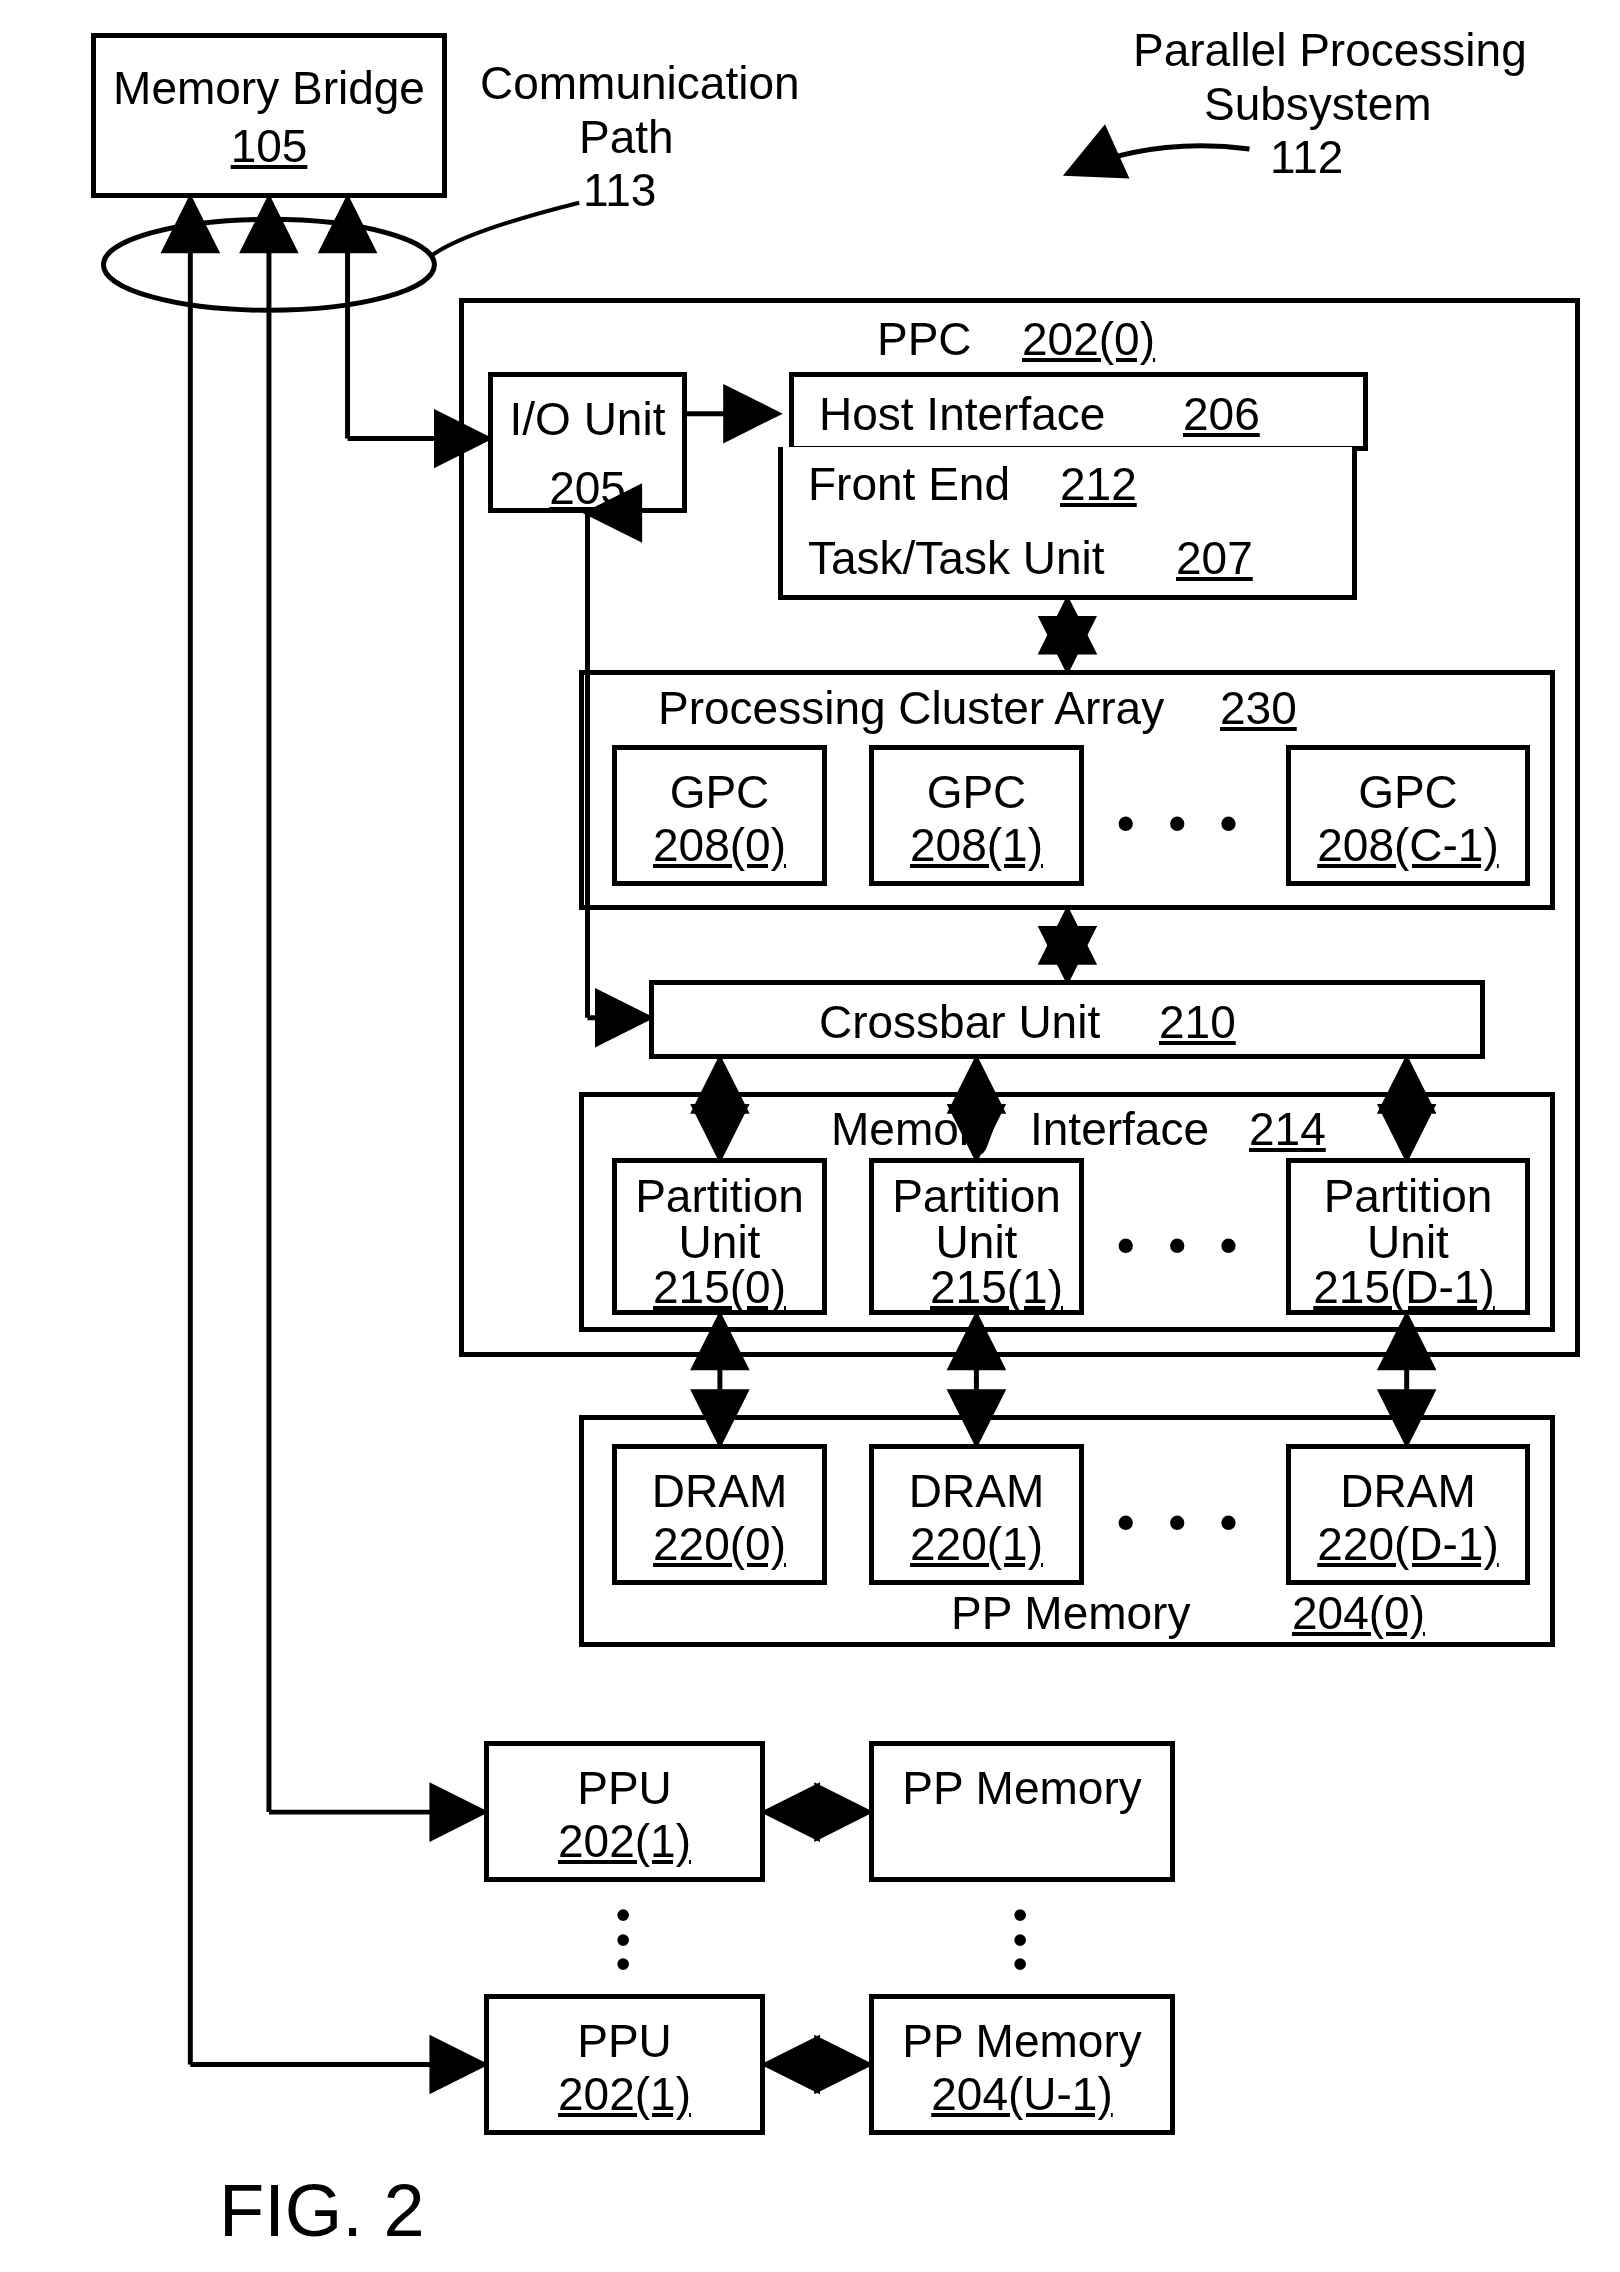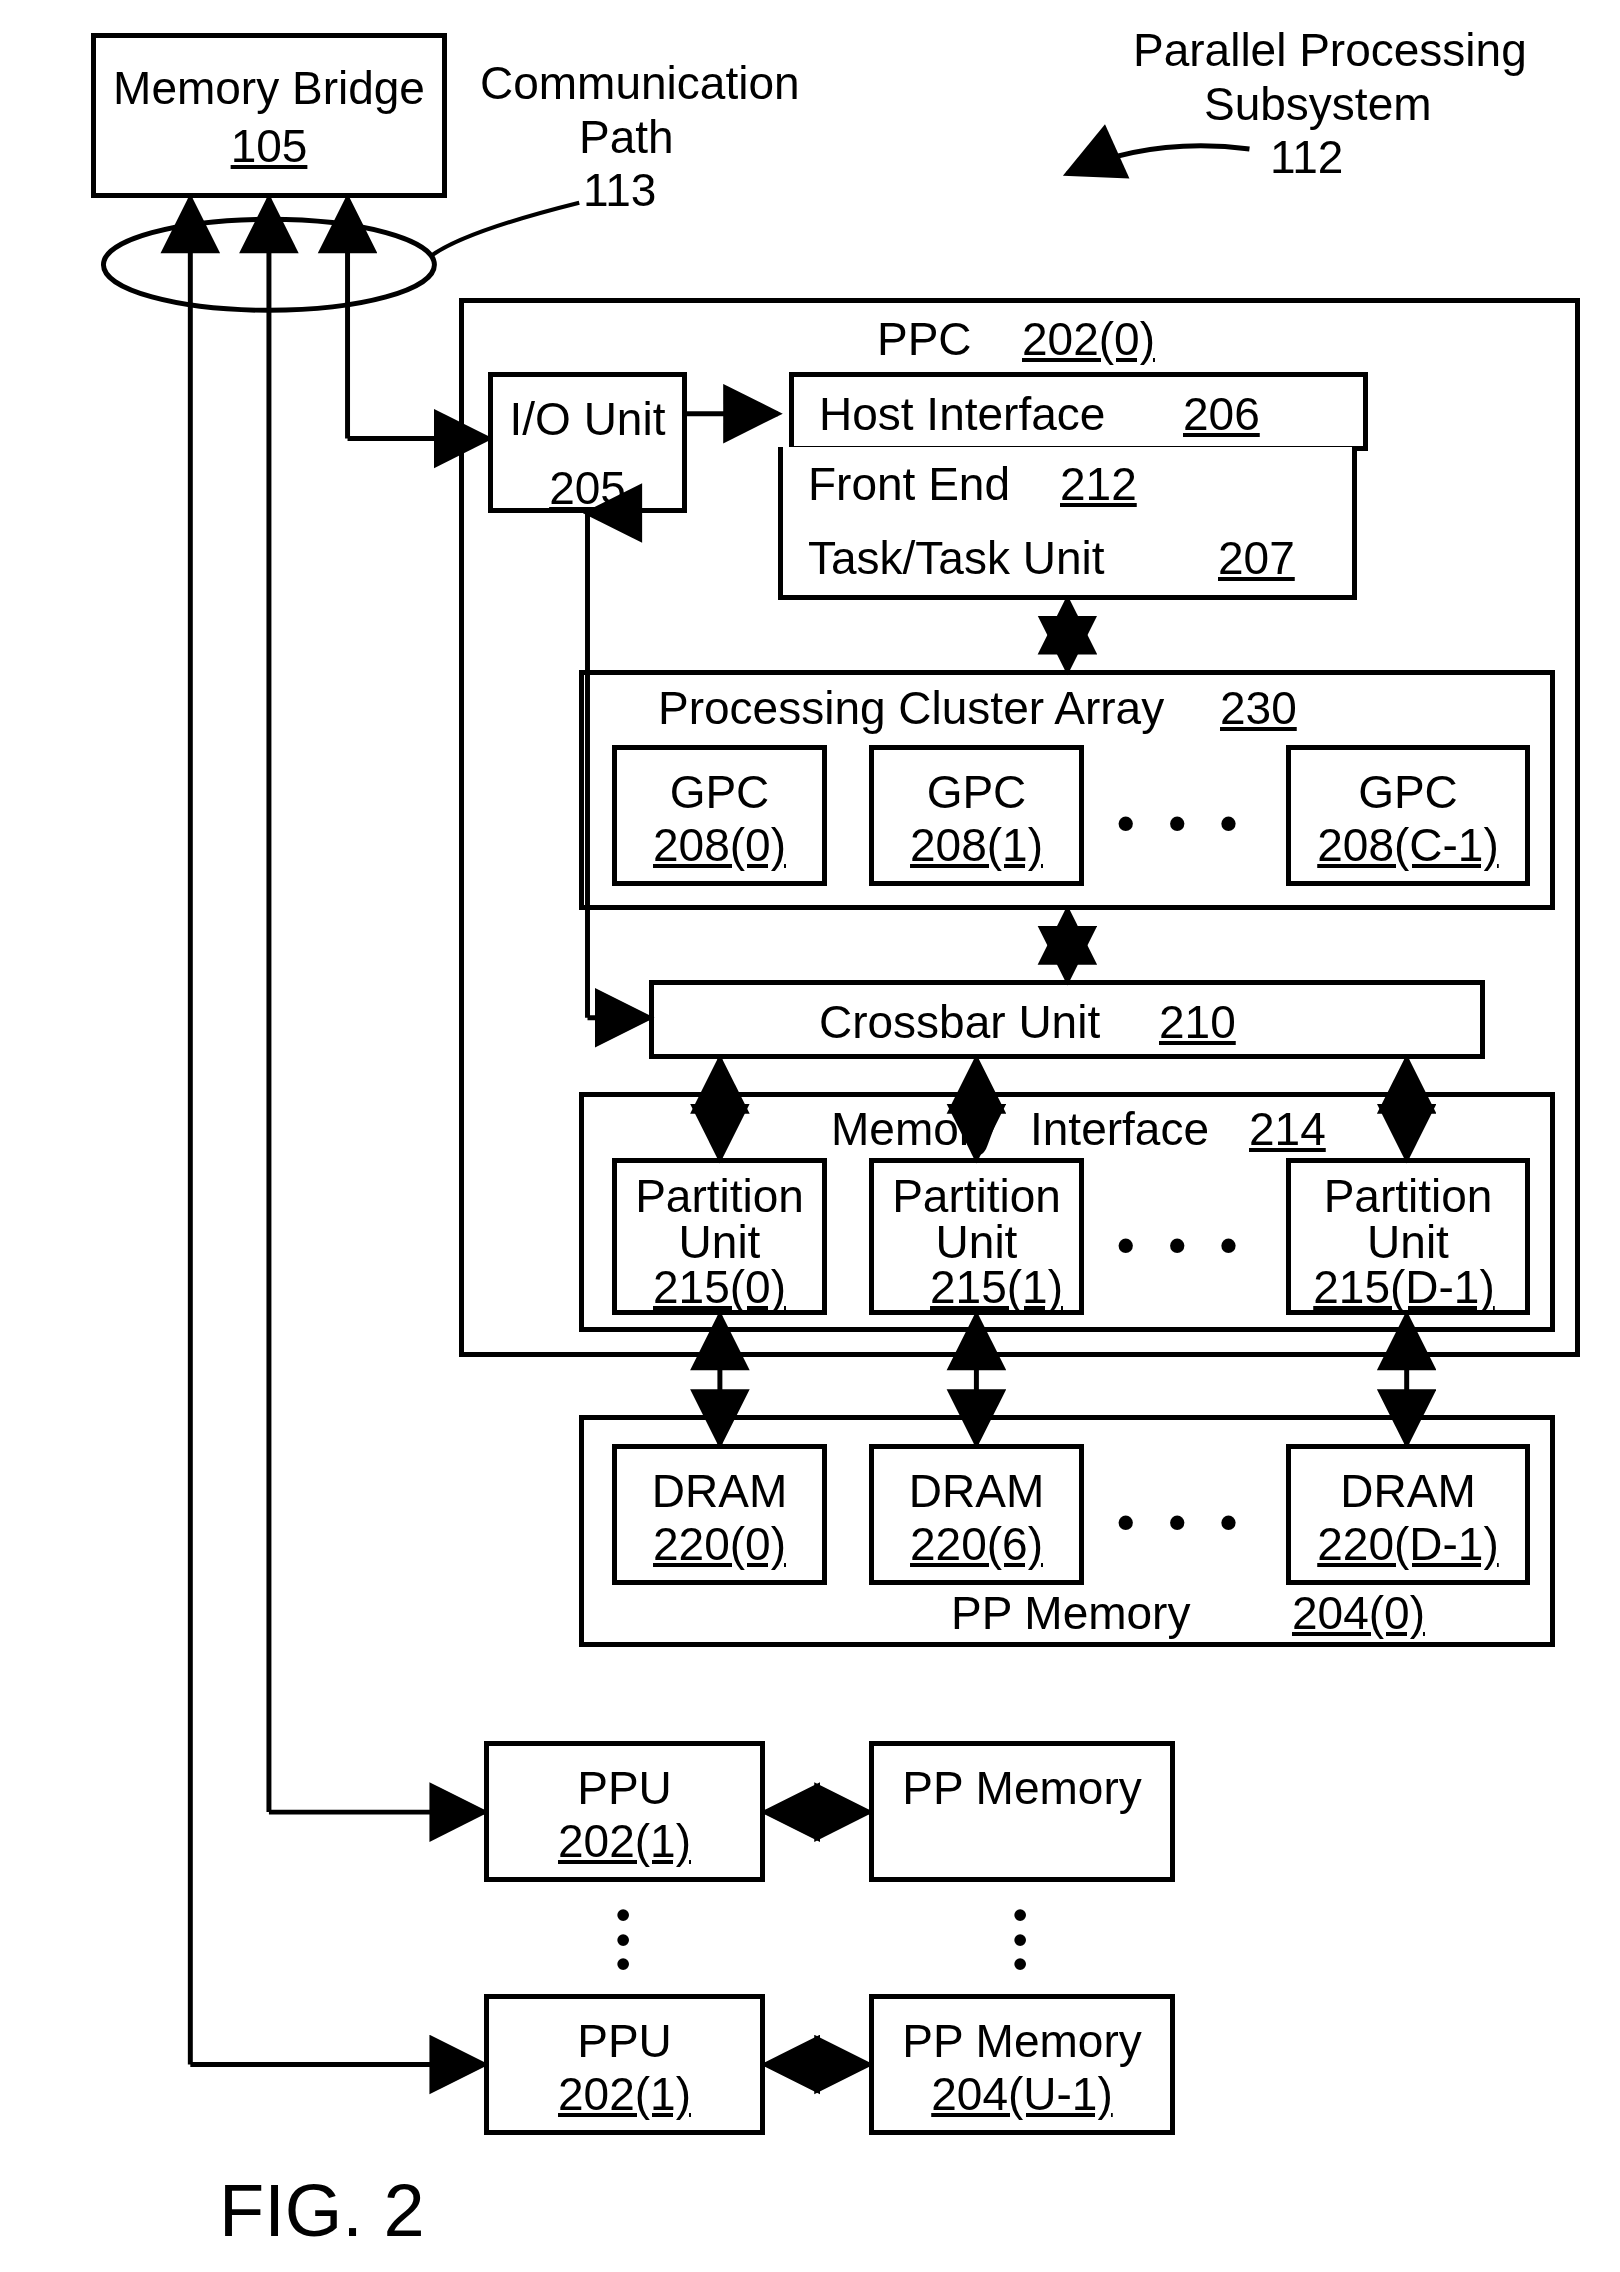--- a/index.html
+++ b/index.html
@@ -83,21 +83,21 @@
   <div class="box" style="left:778px; top:372px; width:579px; height:79px; text-align:left;margin-left:11px;">
     <span class="label" style="left:25px; top:12.4px;">Host Interface</span>
     <span class="label ul" style="left:389px; top:12.4px;">206</span>
   </div>
   <div class="box" style="left:778px; top:447px; width:579px; height:79px; text-align:left; border-top:none;">
     <span class="label" style="left:25px; top:12.4px;">Front End</span>
     <span class="label ul" style="left:277px; top:12.4px;">212</span>
   </div>
   <div class="box" style="left:778px; top:521px; width:579px; height:79px; text-align:left; border-top:none;">
     <span class="label" style="left:25px; top:12.4px;">Task/Task Unit</span>
-    <span class="label ul" style="left:393px; top:12.4px;margin-left:42px;">207</span>
+    <span class="label ul" style="left:393px; top:12.4px;">207</span>
   </div>
 
   <div class="box" style="left:579px; top:670px; width:976px; height:240px; background:transparent;"></div>
   <div class="label" style="left:658px; top:683px;">Processing Cluster Array</div>
   <div class="label ul" style="left:1220px; top:683px;">230</div>
 
   <div class="box" style="left:612px; top:745px; width:215px; height:141px;">
     <div class="label c" style="left:0; right:0; top:16.5px;">GPC</div>
     <div class="label c ul" style="left:0; right:0; top:70px;">208(0)</div>
   </div>
@@ -138,21 +138,21 @@
     <div class="label c ul" style="left:0; right:8px; top:99px;">215(D-1)</div>
   </div>
 
   <div class="box" style="left:579px; top:1415px; width:976px; height:232px; background:transparent;"></div>
   <div class="box" style="left:612px; top:1444px; width:215px; height:141px;">
     <div class="label c" style="left:0; right:0; top:16.5px;">DRAM</div>
     <div class="label c ul" style="left:0; right:0; top:70px;">220(0)</div>
   </div>
   <div class="box" style="left:869px; top:1444px; width:215px; height:141px;">
     <div class="label c" style="left:0; right:0; top:16.5px;">DRAM</div>
-    <div class="label c ul" style="left:0; right:0; top:70px;">220(6)</div>
+    <div class="label c ul" style="left:0; right:0; top:70px;">220(1)</div>
   </div>
   <div class="dots" style="left:1117px; top:1493px;">• • •</div>
   <div class="box" style="left:1286px; top:1444px; width:244px; height:141px;">
     <div class="label c" style="left:0; right:0; top:16.5px;">DRAM</div>
     <div class="label c ul" style="left:0; right:0; top:70px;">220(D-1)</div>
   </div>
   <div class="label" style="left:951px; top:1588px;">PP Memory</div>
   <div class="label ul" style="left:1292px; top:1588px;">204(0)</div>
 
   <div class="box" style="left:484px; top:1741px; width:281px; height:141px;">

